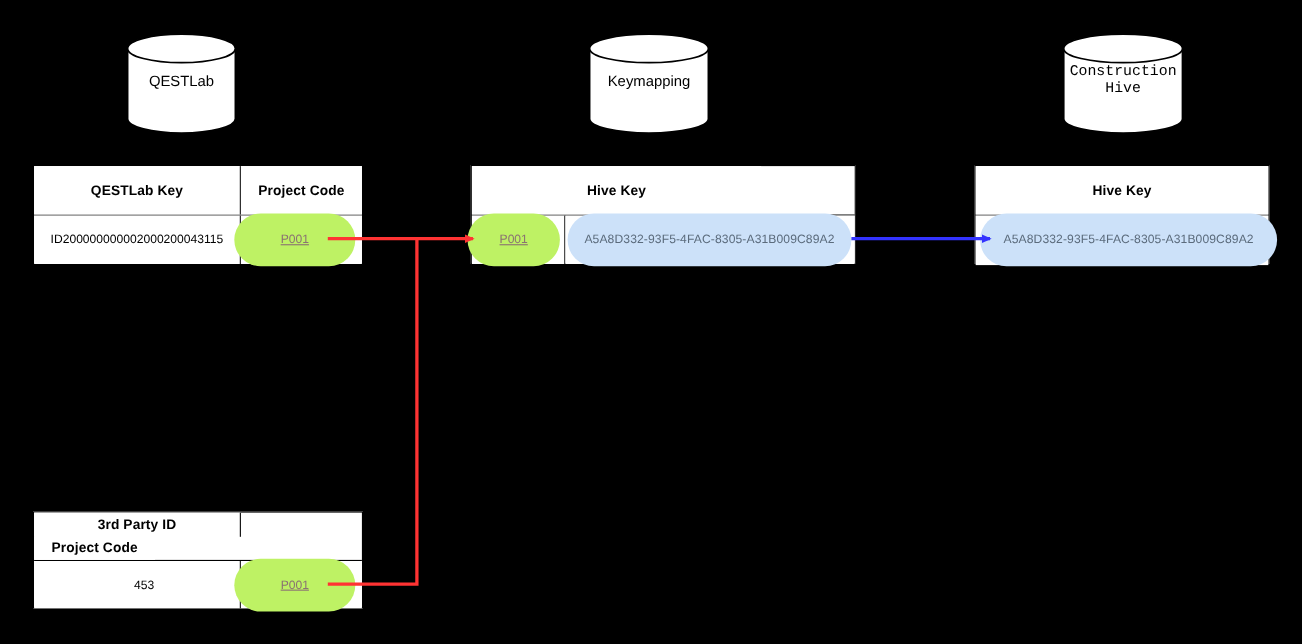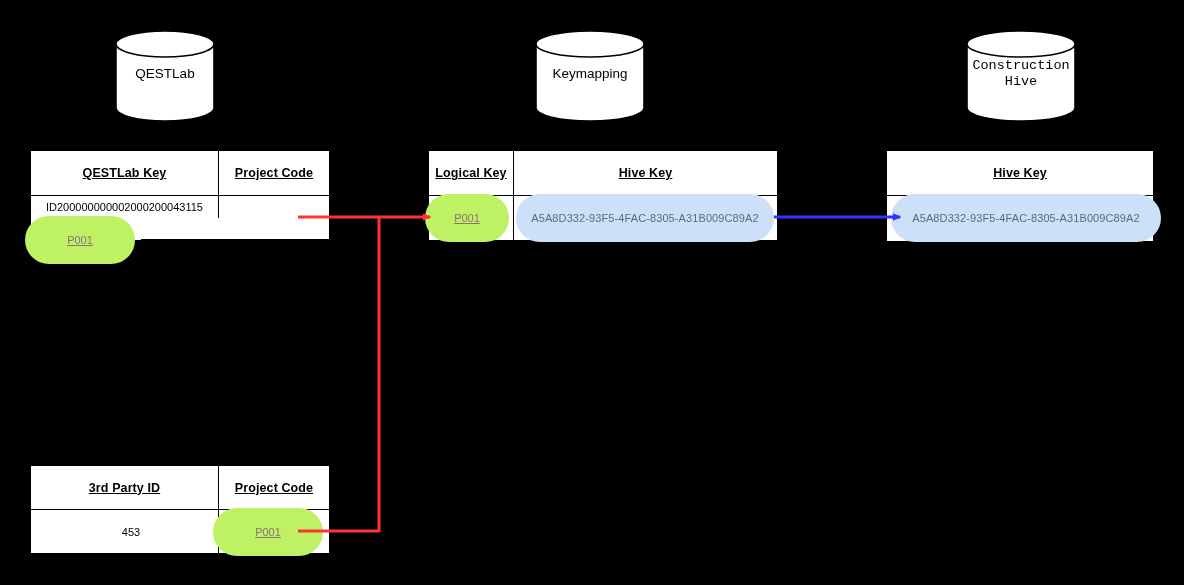--- a/index.html
+++ b/index.html
@@ -68,21 +68,20 @@
     background: #ffffff;
   }
   .tbl-cell.divider {
     border-right: 1px solid #000000;
   }
   .th {
     font-size: 12.5px;
     font-weight: bold;
     color: #000000;
     letter-spacing: 0.1px;
-    text-decoration: underline;
   }
   .td {
     font-size: 11px;
     color: #000000;
   }
 
   
   .pill {
     position: absolute;
     display: flex;
@@ -164,31 +163,30 @@
     <div class="cyl-label" style="top:28px;font-family:Liberation Mono, monospace;">Construction
 Hive</div>
   </div>
 
 
   <div class="tbl" style="left:30px; top:150px; width:300px; height:90px;">
     <div class="tbl-row head" style="height:45px;">
       <div class="tbl-cell divider th" style="width:188px; height:44px;">QESTLab Key</div>
       <div class="tbl-cell th" style="width:110px; height:44px;">Project Code</div>
     </div>
-    <div class="tbl-row" style="height:44px;flex-direction:column;">
+    <div class="tbl-row" style="height:44px;">
       <div class="tbl-cell divider td" style="width:188px; height:44px;">ID200000000002000200043115</div>
       <div class="tbl-cell" style="width:110px; height:44px;">
         <div class="pill pill-pink" style="left:-6px; top:-2px; width:110px; height:48px;">P001</div>
       </div>
     </div>
   </div>
 
   <div class="tbl" style="left:428px; top:150px; width:350px; height:90px;">
     <div class="tbl-row head" style="height:45px;">
-      <div class="tbl-cell divider th" style="width:85px; height:44px;">Logical Key</div>
       <div class="tbl-cell th" style="width:263px; height:44px;">Hive Key</div>
     </div>
     <div class="tbl-row" style="height:44px;">
       <div class="tbl-cell divider" style="width:85px; height:44px;">
         <div class="pill pill-pink" style="left:-4px; top:-2px; width:84px; height:48px;">P001</div>
       </div>
       <div class="tbl-cell" style="width:263px; height:44px;">
         <div class="pill pill-blue" style="left:2px; top:-2px; width:258px; height:48px;">A5A8D332-93F5-4FAC-8305-A31B009C89A2</div>
       </div>
     </div>
@@ -199,21 +197,21 @@
       <div class="tbl-cell th" style="width:266px; height:44px;">Hive Key</div>
     </div>
     <div class="tbl-row" style="height:44px;">
       <div class="tbl-cell" style="width:266px; height:45px;">
         <div class="pill pill-blue" style="left:4px; top:-2px; width:270px; height:48px;">A5A8D332-93F5-4FAC-8305-A31B009C89A2</div>
       </div>
     </div>
   </div>
 
   <div class="tbl" style="left:30px; top:465px; width:300px; height:88px;">
-    <div class="tbl-row head" style="height:44px;">
+    <div class="tbl-row head" style="height:44px;flex-direction:column;">
       <div class="tbl-cell divider th" style="width:188px; height:43px;">3rd Party ID</div>
       <div class="tbl-cell th" style="width:110px; height:43px;">Project Code</div>
     </div>
     <div class="tbl-row" style="height:43px;">
       <div class="tbl-cell divider td" style="width:188px; height:43px;padding-left:13px;">453</div>
       <div class="tbl-cell" style="width:110px; height:43px;">
         <div class="pill pill-pink" style="left:-6px; top:-2px; width:110px; height:48px;">P001</div>
       </div>
     </div>
   </div>

